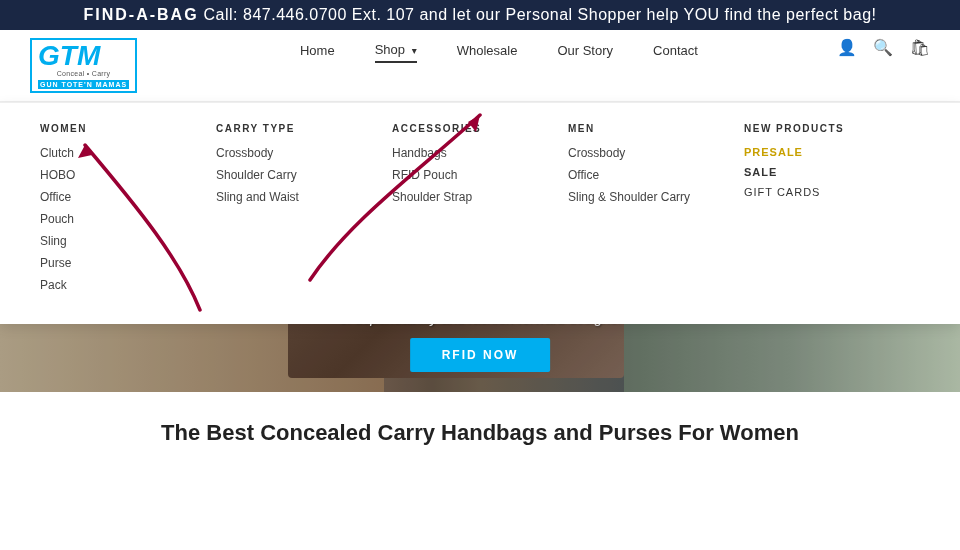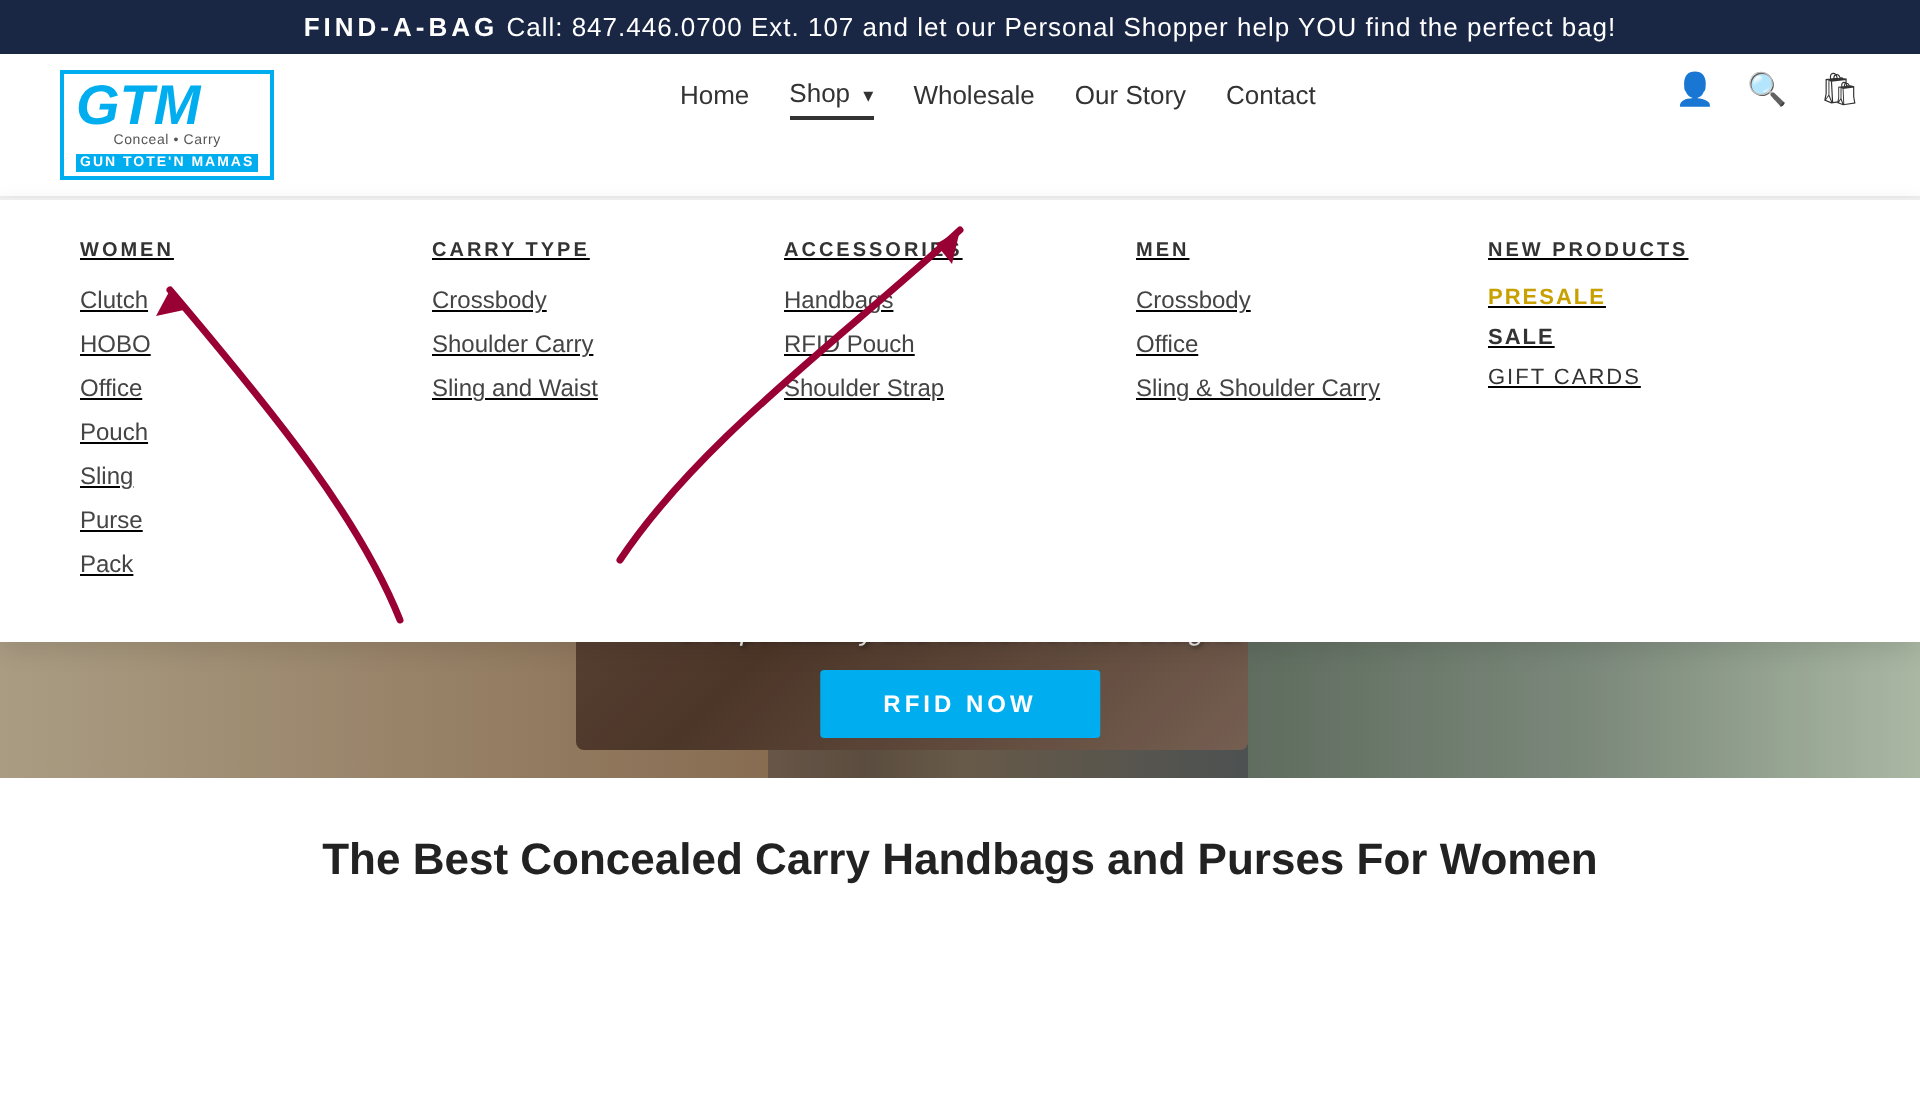--- a/index.html
+++ b/index.html
@@ -4,21 +4,21 @@
   <style>
     * { margin: 0; padding: 0; box-sizing: border-box; }
     body { font-family: Arial, Helvetica, sans-serif; width: 960px; overflow-x: hidden; background: #fff; }
 
     
     .announcement-bar {
       background: #1a2744;
       color: #fff;
       text-align: center;
       padding: 6px 20px;
-      font-size: 13px;
+      font-size: 16px;
       letter-spacing: 0.5px;
     }
     .announcement-bar .find {
       font-weight: 900;
       letter-spacing: 2px;
     }
 
     
     .header {
       display: flex;
@@ -63,21 +63,21 @@
       padding: 1px 2px;
       margin-top: 2px;
     }
 
     
     .main-nav {
       display: flex;
       align-items: center;
       flex: 1;
       justify-content: center;
-      gap: 20px;
+      gap: 40px;
     }
     .nav-item {
       font-size: 13px;
       color: #333;
       cursor: pointer;
       text-decoration: none;
       font-weight: 500;
       padding: 4px 0;
       position: relative;
     }
@@ -107,21 +107,20 @@
       top: 100%;
       left: 0;
       right: 0;
       background: #fff;
       border-top: 1px solid #eee;
       box-shadow: 0 4px 12px rgba(0,0,0,0.1);
       padding: 20px 40px 24px;
       display: flex;
       gap: 0;
       z-index: 200;
-      text-decoration: underline;
     }
     .dropdown-col {
       flex: 1;
       padding-right: 20px;
     }
     .dropdown-col-title {
       font-size: 10px;
       font-weight: 700;
       letter-spacing: 1.5px;
       color: #333;

